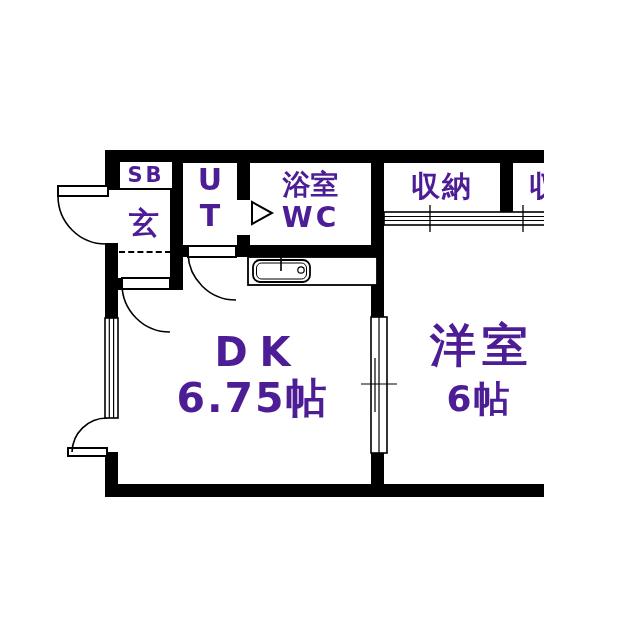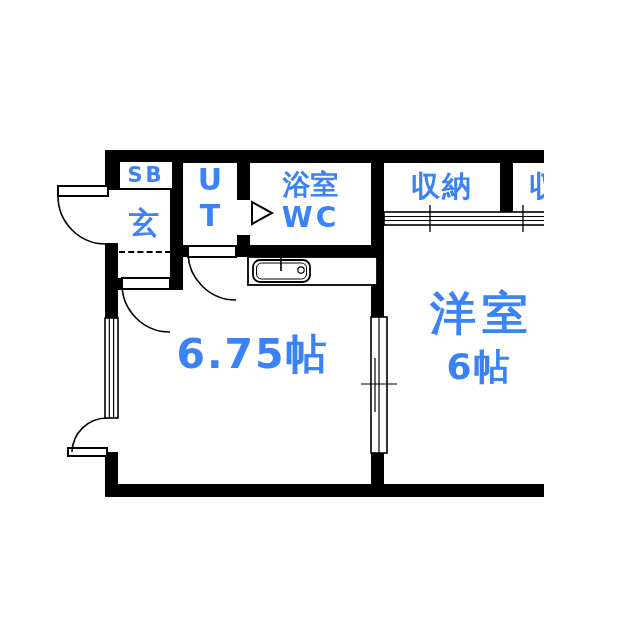--- a/index.html
+++ b/index.html
@@ -1,17 +1,17 @@
 <!DOCTYPE html>
 <html><head>
 <meta charset="utf-8">
 <style>
   html,body{margin:0;padding:0;background:#ffffff;}
   .canvas{position:relative;width:544px;height:640px;background:#ffffff;
-          font-family:"DejaVu Sans","Liberation Sans",sans-serif;font-weight:bold;color:#3b82f6;overflow:hidden;}
+          font-family:"DejaVu Sans","Liberation Sans",sans-serif;font-weight:bold;color:#4c1d95;overflow:hidden;}
   .w{position:absolute;background:#000;}
   .label{position:absolute;text-align:center;white-space:nowrap;}
   .overlay{position:absolute;left:0;top:0;}
   .sbbox{position:absolute;border:2px solid #000;display:flex;align-items:center;justify-content:center;background:#fff;}
   .dash{position:absolute;border-top:2px dashed #000;}
 </style>
 </head>
 <body>
 
 <div class="canvas">
@@ -113,21 +113,22 @@
   <div class="label" style="left:250px;top:168px;width:121px;font-size:28px;line-height:33px;">
     <div>浴室</div>
     <div style="letter-spacing:3px;">WC</div>
   </div>
 
   <div class="label" style="left:513px;top:167px;width:61px;font-size:29px;">
     <span>収</span>
   </div>
 
   <div class="label" style="left:140px;top:330px;width:225px;">
+    <div style="font-size:40px;line-height:44px;letter-spacing:12px;padding-left:12px;">DK</div>
     <div style="font-size:41px;line-height:48px;letter-spacing:2px;">6.75帖</div>
   </div>
 
   <div class="label" style="left:388px;top:286px;width:182px;">
-    <div style="font-size:46px;line-height:54px;letter-spacing:6px;padding-left:6px;">洋室</div>
+    <div style="font-size:46px;line-height:54px;letter-spacing:6px;padding-left:6px;margin-top:32px;">洋室</div>
     <div style="font-size:36px;line-height:54px;letter-spacing:2px;">6帖</div>
   </div>
 
 </div>
 
 </body></html>

